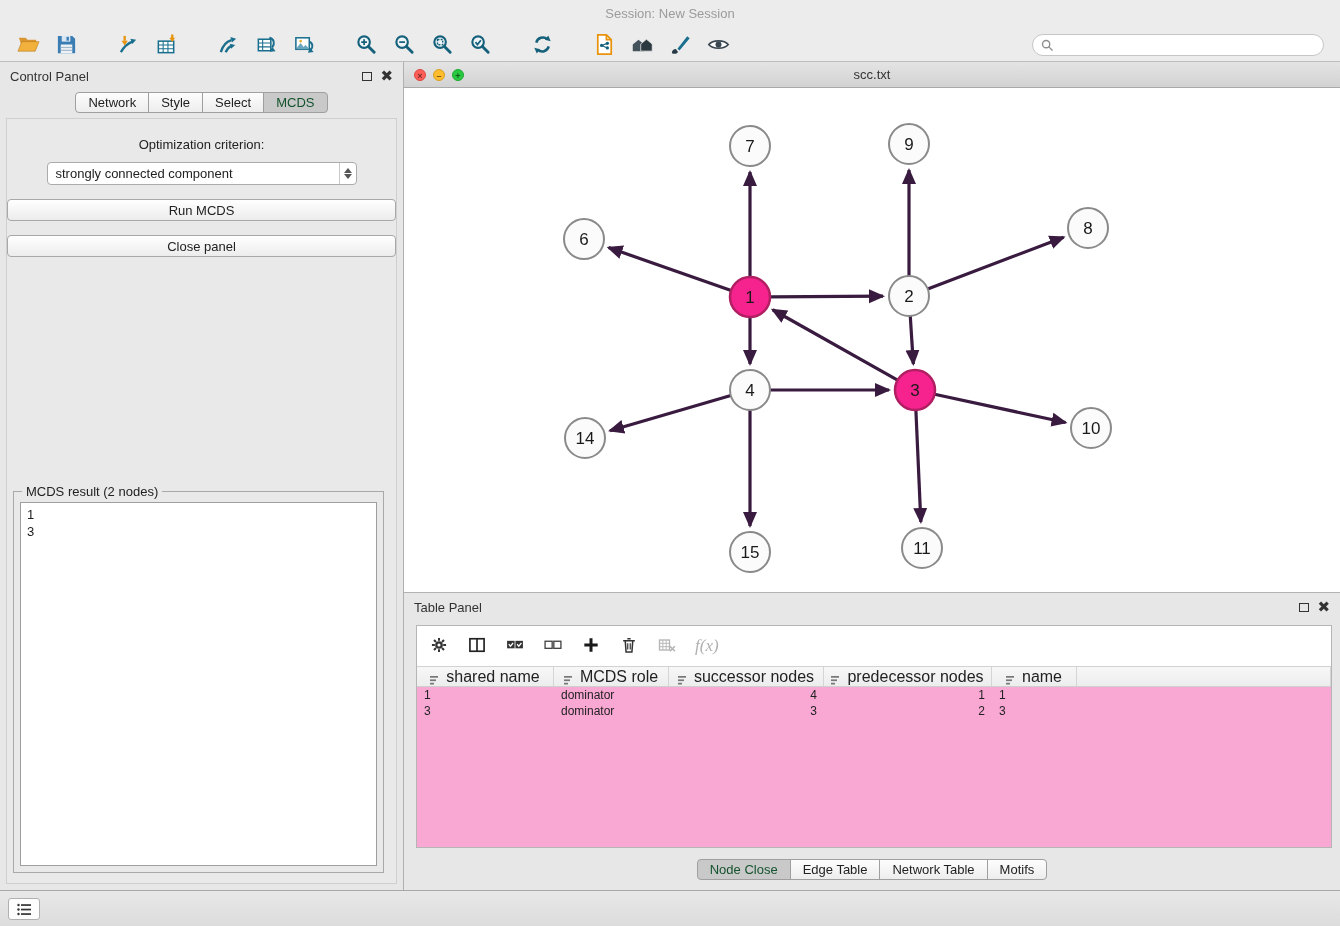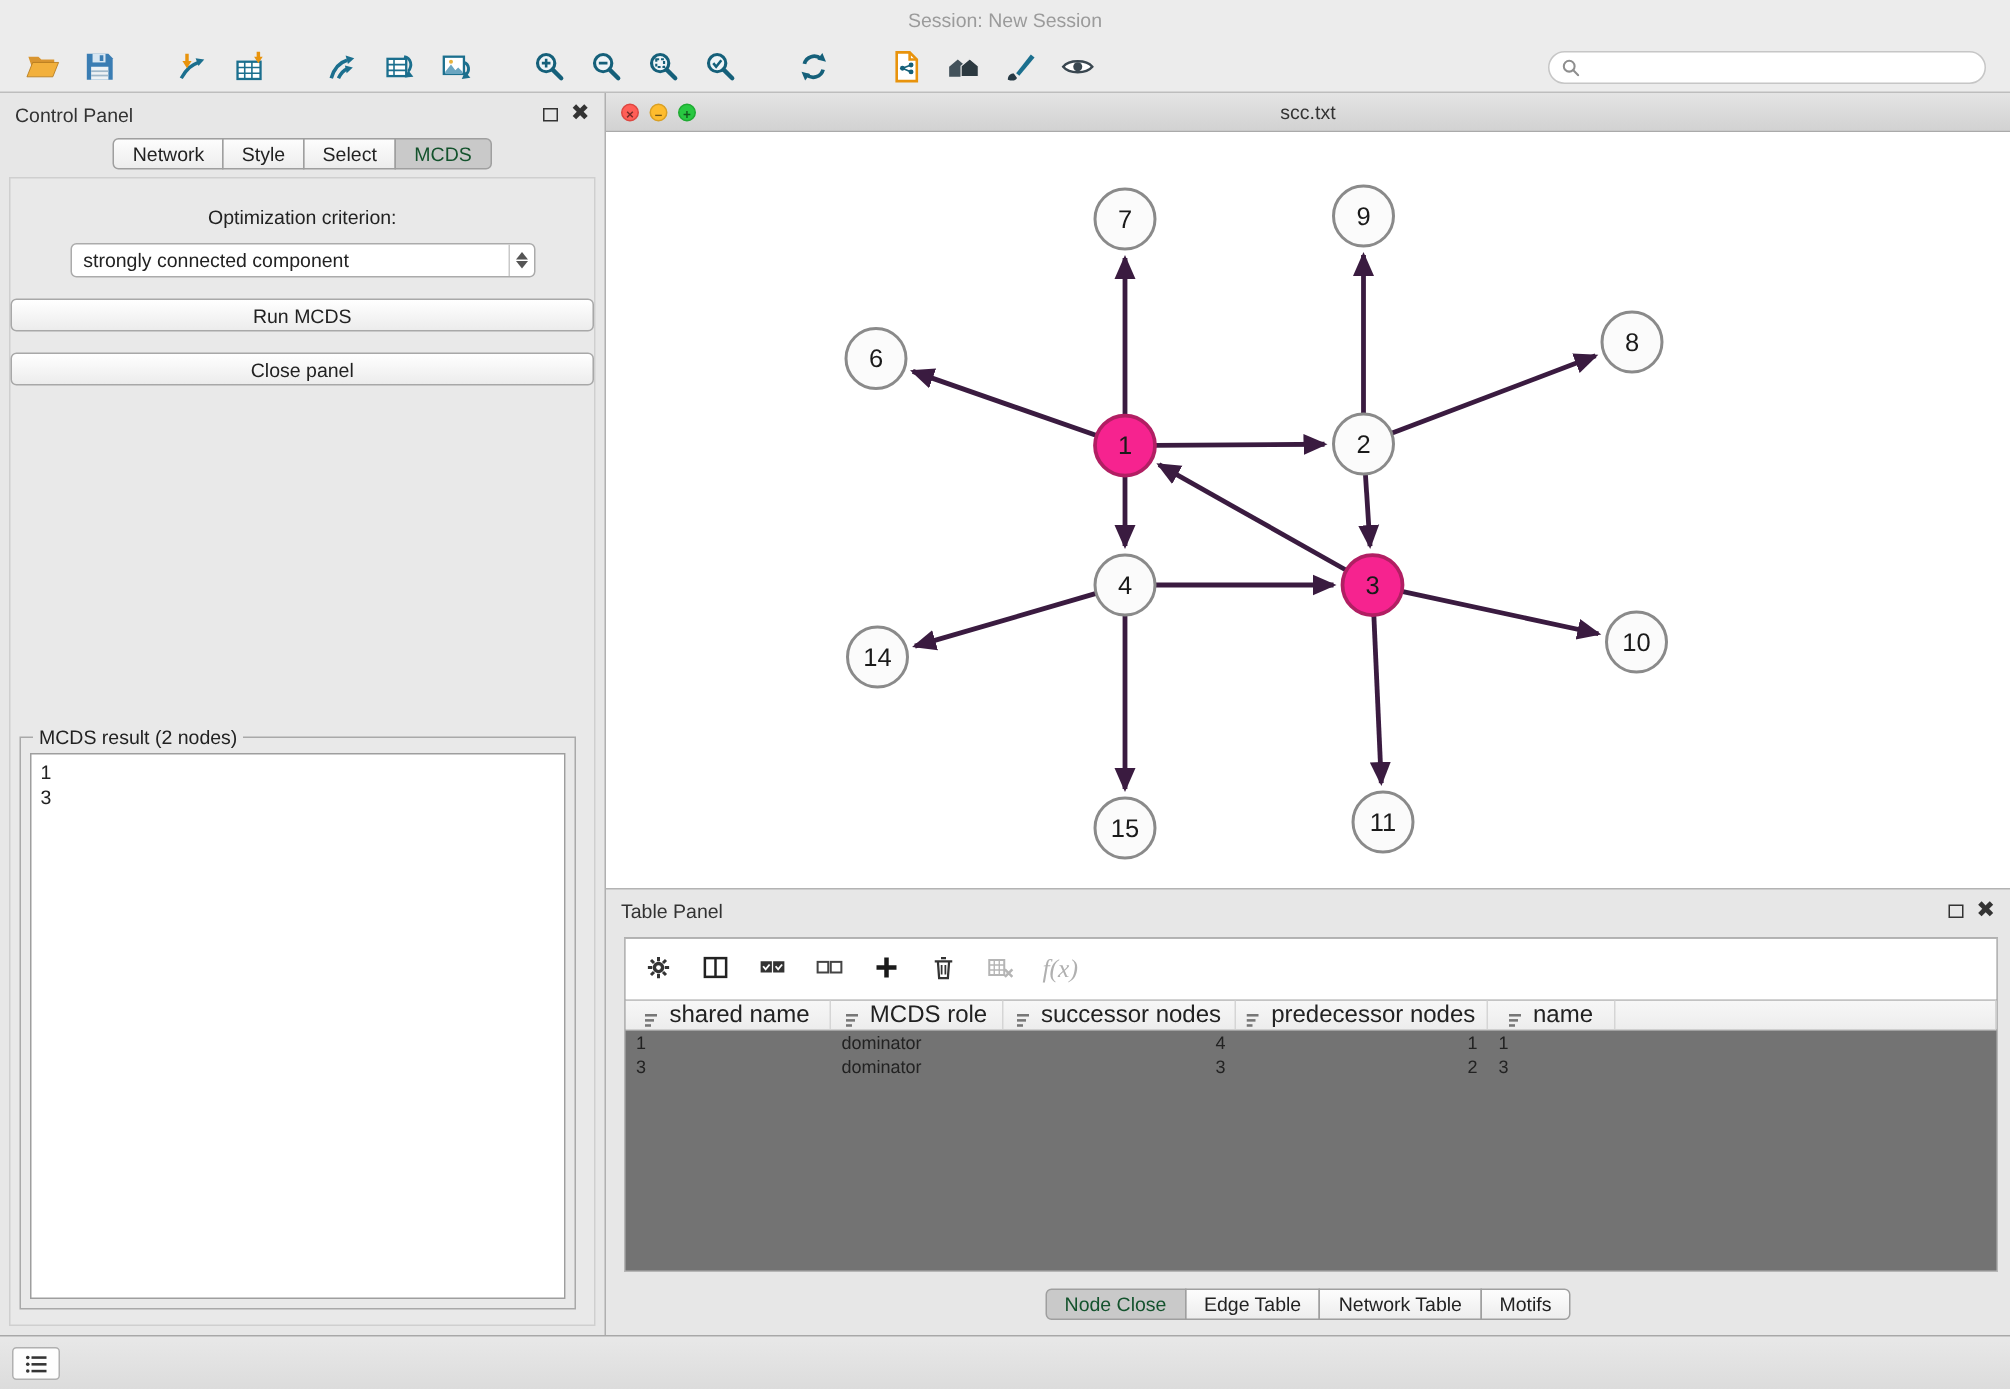--- a/index.html
+++ b/index.html
@@ -75,21 +75,21 @@
   .light.red    { background:#ff5e57; border:1px solid #dd4741; }
   .light.yellow { background:#febc2e; border:1px solid #d9a024; }
   .light.green  { background:#28c841; border:1px solid #1faa32; }
   .nw-canvas { position:absolute; left:0; top:26px; right:0; bottom:0; background:#fff; }
   .nw-canvas svg { display:block; }
 
   
   .table-panel { position:absolute; left:404px; top:592px; width:936px; bottom:36px;
                  background:#e7e7e7; border-top:1px solid #b3b3b3; }
   .tp-box { position:absolute; left:12px; right:8px; top:32px; bottom:42px;
-            background:#737373; border:1px solid #b5b5b5; }
+            background:#f9a8d4; border:1px solid #b5b5b5; }
   .tp-toolbar { height:40px; display:flex; align-items:center; padding-left:12px; gap:18px;
                 background:#fff; }
   .tp-toolbar svg { width:20px; height:20px; }
   .fx-label { font-family:"Liberation Serif","DejaVu Serif",serif; font-style:italic;
               font-size:17px; color:#b0b0b0; }
   .tgrid { display:grid; grid-template-columns:137px 115px 155px 168px 85px auto; }
   .thead { background:linear-gradient(#f7f7f7,#ededed); border-top:1px solid #d2d2d2;
            border-bottom:1px solid #cfcfcf; }
   .thead .hcell { height:19px; display:flex; align-items:flex-end; justify-content:center;
                   gap:5px; font-size:16px; border-right:1px solid #d5d5d5; }

